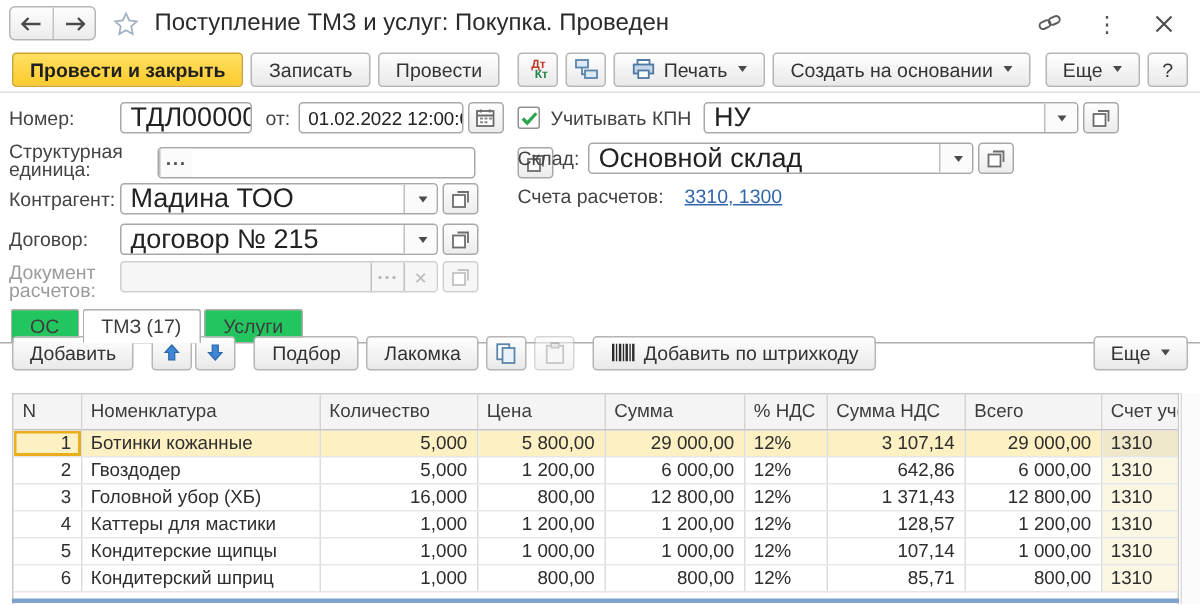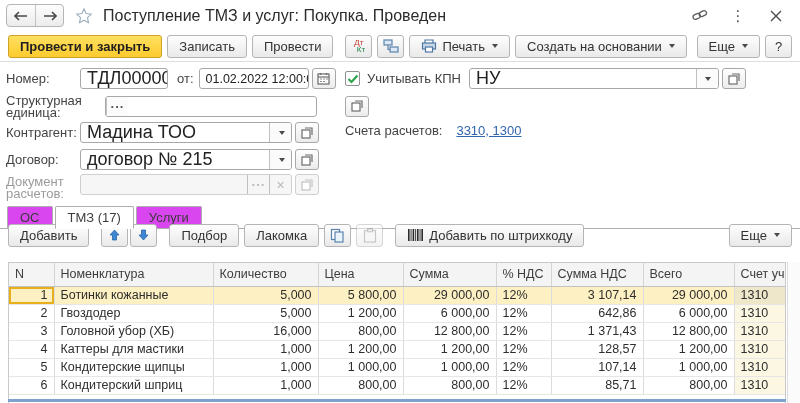--- a/index.html
+++ b/index.html
@@ -19,21 +19,21 @@
   .dots { font-size:15px; color:#555; letter-spacing:0; }
 
   
   .toolbar { position:absolute; left:0; top:31px; width:800px; height:31px; display:flex; align-items:center; gap:5px; padding:0 8px; border-bottom:1px solid #dedede; }
   .btn { height:23px; padding:0 11px; display:inline-flex; align-items:center; gap:5px; background:linear-gradient(#fefefe,#e9e9e9); border:1px solid #b5b5b5; border-radius:3px; font-size:13px; color:#333; cursor:pointer; white-space:nowrap; }
   .btn-primary { background:linear-gradient(#ffe061,#fccb2e); border-color:#cfa126; font-weight:bold; color:#1f1f1f; }
   .btn-ico { padding:0 4px; min-width:27px; justify-content:center; }
   .caret { width:0; height:0; border-left:3.5px solid transparent; border-right:3.5px solid transparent; border-top:4px solid #4a4a4a; margin-left:2px; }
   .sp8 { width:2px; }
   .toolbar .right { margin-left:auto; display:flex; gap:5px; }
-  .dtkt { font-size:8px; font-weight:normal; line-height:7px; text-align:center; }
+  .dtkt { font-size:8px; font-weight:bold; line-height:7px; text-align:center; }
   .dtkt .dt { color:#c0392b; display:block; }
   .dtkt .kt { color:#1e8449; display:block; margin-left:4px; }
 
   
   .frow { position:absolute; display:flex; align-items:center; }
   .flabel { color:#444; }
   .flabel.two { line-height:12px; }
   .flabel.disabled { color:#9b9b9b; }
   .field { display:flex; align-items:center; height:21px; background:#fff; border:1px solid #a8a8a8; border-radius:3px; overflow:hidden; }
   .field .val { padding:0 6px; flex:1; white-space:nowrap; overflow:hidden; font-size:18px; color:#222; }
@@ -43,21 +43,21 @@
   .sqbtn { width:24px; height:21px; margin-left:3px; display:flex; align-items:center; justify-content:center; background:linear-gradient(#fefefe,#ececec); border:1px solid #a8a8a8; border-radius:3px; cursor:pointer; }
   .sqbtn.disabled { border-color:#cfcfcf; background:#f6f6f6; }
   .ellipsis-g::before { content:"..."; font-weight:bold; color:#555; letter-spacing:1px; position:relative; top:-3px; }
   .disabled .ellipsis-g::before, .clear-g.dis::before { color:#b9b9b9; }
   .clear-g::before { content:"\00d7"; font-size:14px; color:#888; }
   .checkbox { width:15px; height:15px; border:1px solid #919191; border-radius:2px; background:#fff; display:flex; align-items:center; justify-content:center; cursor:pointer; }
   .link { color:#3166ad; text-decoration:underline; cursor:pointer; white-space:nowrap; }
 
   
   .tabs { position:absolute; left:0; top:206px; width:800px; height:23px; border-bottom:1px solid #adadad; display:flex; align-items:flex-end; padding-left:7px; }
-  .tab { height:22px; padding:0 12px; display:flex; align-items:center; background:#d946ef; border:1px solid #adadad; border-bottom:none; border-radius:2px 2px 0 0; margin-right:2px; font-size:13px; color:#3c3c3c; cursor:pointer; }
+  .tab { height:22px; padding:0 12px; display:flex; align-items:center; background:#22c55e; border:1px solid #adadad; border-bottom:none; border-radius:2px 2px 0 0; margin-right:2px; font-size:13px; color:#3c3c3c; cursor:pointer; }
   .tab.active { background:#fff; height:23px; position:relative; z-index:2; margin-bottom:-1px; border-bottom:1px solid #fff; }
 
   
   .ttoolbar { position:absolute; left:0; top:220px; width:800px; height:30px; display:flex; align-items:center; gap:5px; padding:0 8px; }
   .arrowgroup { display:flex; }
   .arrowgroup .btn-ico + .btn-ico { margin-left:2px; }
 
   
   .tablewrap { position:absolute; left:8px; top:262px; width:778px; height:141px; overflow:hidden; border-left:1px solid #c9c9c9; border-top:1px solid #c9c9c9; border-right:1px solid #c9c9c9; }
   table { border-collapse:collapse; table-layout:fixed; width:778px; font-size:12.5px; }
@@ -165,21 +165,21 @@
     <div class="sqbtn">
       <svg width="13" height="13" viewBox="0 0 13 13">
           <rect x="1" y="2" width="11" height="10" fill="#fff" stroke="#6a6a6a" stroke-width="1.2"></rect>
           <path d="M1 5 H12" stroke="#6a6a6a" stroke-width="1.2"></path>
           <path d="M3.5 1 V3 M9.5 1 V3" stroke="#6a6a6a" stroke-width="1.4"></path>
           <path d="M3 7 h2 M6 7 h2 M9 7 h2 M3 9.5 h2 M6 9.5 h2" stroke="#8a8a8a" stroke-width="1.2"></path>
         </svg>
     </div>
   </div>
 
-  <div class="frow" style="left:6px; top:93px; align-items:center;gap:25px;">
+  <div class="frow" style="left:6px; top:93px; align-items:flex-end;gap:25px;">
     <span class="flabel two" style="width:74px; padding-top:2px;">Структурная единица:</span>
     <div class="field" style="width:212px;">
       <span class="seg">
           <span class="ellipsis-g"></span>
         </span>
     </div>
     <div class="sqbtn">
       <svg width="12" height="12" viewBox="0 0 12 12">
           <rect x="1" y="3" width="8" height="8" fill="#fff" stroke="#6d6d6d" stroke-width="1.2"></rect>
           <path d="M4 1 H11 V8" fill="none" stroke="#6d6d6d" stroke-width="1.2"></path>
@@ -252,20 +252,35 @@
         </span>
     </div>
     <div class="sqbtn">
       <svg width="12" height="12" viewBox="0 0 12 12">
           <rect x="1" y="3" width="8" height="8" fill="#fff" stroke="#6d6d6d" stroke-width="1.2"></rect>
           <path d="M4 1 H11 V8" fill="none" stroke="#6d6d6d" stroke-width="1.2"></path>
         </svg>
     </div>
   </div>
 
+  <div class="frow" style="left:345px; top:95px;">
+    <span class="flabel">Склад:</span>
+    <div class="field" style="width:257px; margin-left:6px;">
+      <span class="val">Основной склад</span>
+      <span class="seg">
+          <span class="caret"></span>
+        </span>
+    </div>
+    <div class="sqbtn">
+      <svg width="12" height="12" viewBox="0 0 12 12">
+          <rect x="1" y="3" width="8" height="8" fill="#fff" stroke="#6d6d6d" stroke-width="1.2"></rect>
+          <path d="M4 1 H11 V8" fill="none" stroke="#6d6d6d" stroke-width="1.2"></path>
+        </svg>
+    </div>
+  </div>
 
   <div class="frow" style="left:345px; top:123px;">
     <span class="flabel">Счета расчетов:</span>
     <span class="link" style="margin-left:14px;">3310, 1300</span>
   </div>
 
 
   <div class="tabs">
     <div class="tab">ОС</div>
     <div class="tab active">ТМЗ (17)</div>

